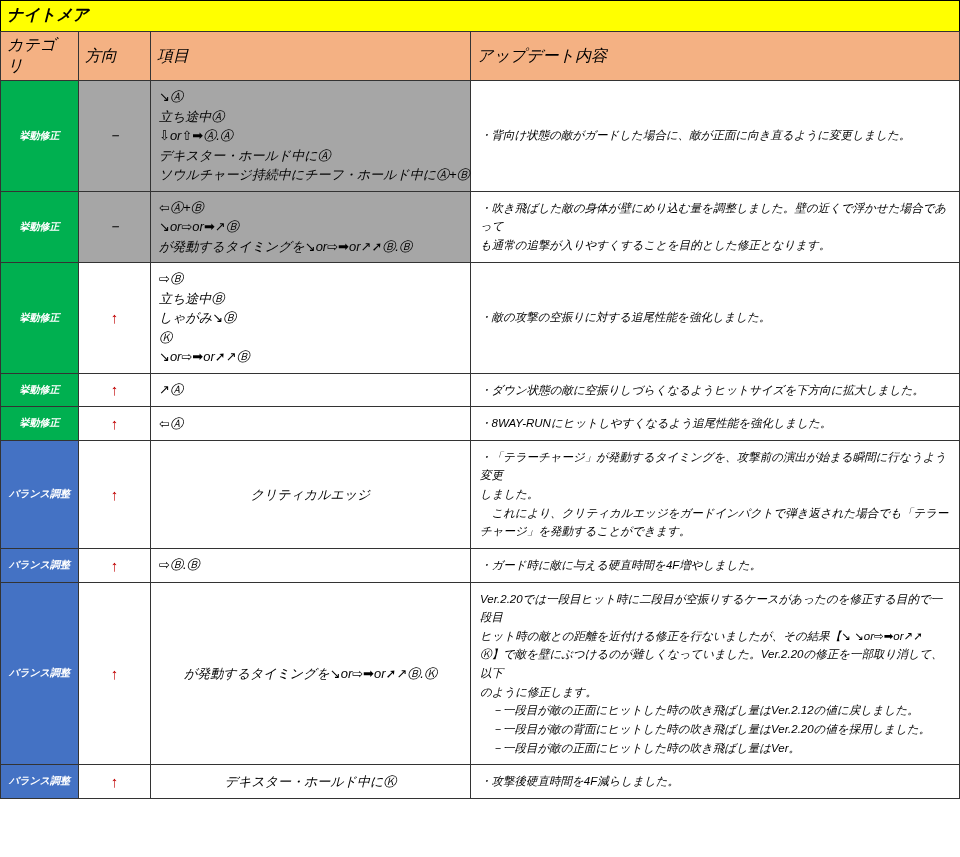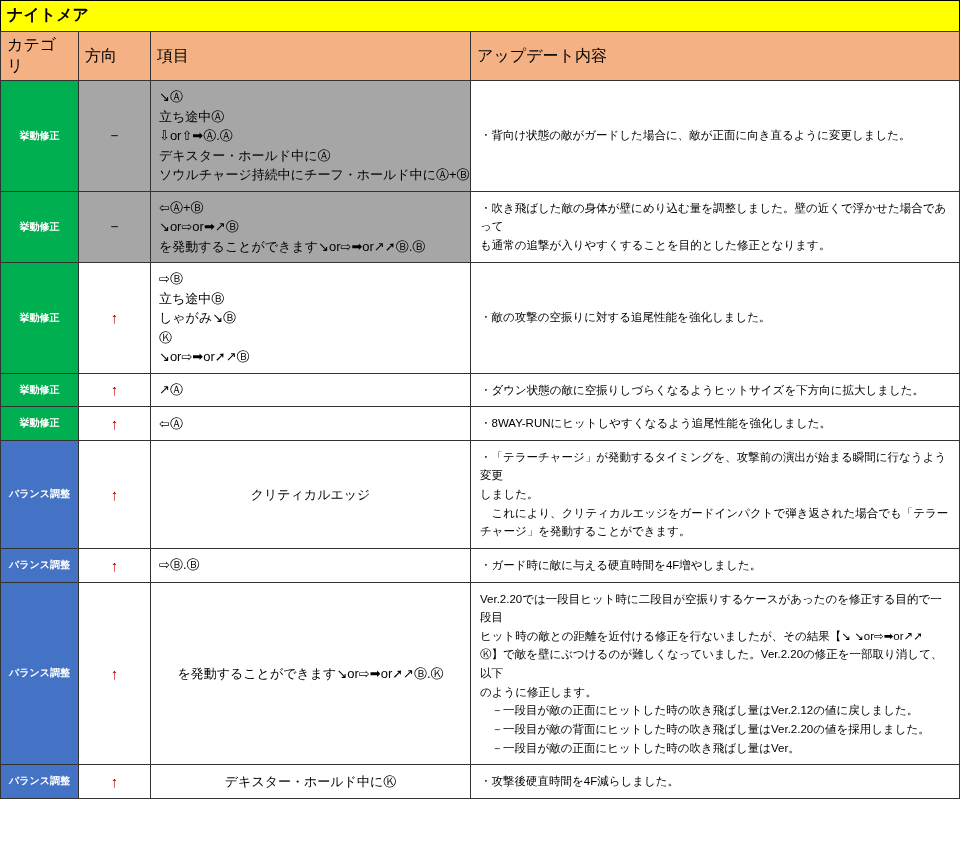--- a/index.html
+++ b/index.html
@@ -3,21 +3,21 @@
 <meta charset="utf-8">
 <style>
   html,body{margin:0;padding:0;}
   body{
     width:960px;
     background:#ffffff;
     font-family:"Liberation Sans","DejaVu Sans",sans-serif;
     font-size:12px;
     color:#000;
   }
-  .page{width:960px;box-sizing:border-box;}
+  .page{width:960px;box-sizing:border-box;font-style:italic;}
   .title-bar{
     background:#ffff00;
     padding:4px 6px 5px 6px;
     font-weight:bold;
     font-size:16px;
     border:1px solid #000;
     border-bottom:none;
     box-sizing:border-box;
   }
   table.patch{
@@ -116,21 +116,21 @@
           <td class="desc">
             <span class="line">・背向け状態の敵がガードした場合に、敵が正面に向き直るように変更しました。</span>
           </td>
         </tr>
         <tr>
           <td class="cat kyodo">挙動修正</td>
           <td class="dir none">－</td>
           <td class="item gray">
             <div class="line">⇦Ⓐ+Ⓑ</div>
             <div class="line">↘or⇨or➡↗Ⓑ</div>
-            <div class="line">を発動することができます↘or⇨➡or↗➚Ⓑ.Ⓑ</div>
+            <div class="line">が発動するタイミングを↘or⇨➡or↗➚Ⓑ.Ⓑ</div>
           </td>
           <td class="desc">
             <span class="line">・吹き飛ばした敵の身体が壁にめり込む量を調整しました。壁の近くで浮かせた場合であって</span>
             <span class="line">も通常の追撃が入りやすくすることを目的とした修正となります。</span>
           </td>
         </tr>
         <tr>
           <td class="cat kyodo">挙動修正</td>
           <td class="dir up">↑</td>
           <td class="item">
@@ -184,21 +184,21 @@
             <div class="line">⇨Ⓑ.Ⓑ</div>
           </td>
           <td class="desc">
             <span class="line">・ガード時に敵に与える硬直時間を4F増やしました。</span>
           </td>
         </tr>
         <tr>
           <td class="cat balance">バランス調整</td>
           <td class="dir up">↑</td>
           <td class="item bigitem">
-            <div class="line">を発動することができます↘or⇨➡or➚↗Ⓑ.Ⓚ</div>
+            <div class="line">が発動するタイミングを↘or⇨➡or➚↗Ⓑ.Ⓚ</div>
           </td>
           <td class="desc">
             <span class="line">Ver.2.20では一段目ヒット時に二段目が空振りするケースがあったのを修正する目的で一段目</span>
             <span class="line">ヒット時の敵との距離を近付ける修正を行ないましたが、その結果【↘ ↘or⇨➡or↗➚</span>
             <span class="line">Ⓚ】で敵を壁にぶつけるのが難しくなっていました。Ver.2.20の修正を一部取り消して、以下</span>
             <span class="line">のように修正します。</span>
             <span class="line">　－一段目が敵の正面にヒットした時の吹き飛ばし量はVer.2.12の値に戻しました。</span>
             <span class="line">　－一段目が敵の背面にヒットした時の吹き飛ばし量はVer.2.20の値を採用しました。</span>
             <span class="line">　－一段目が敵の正面にヒットした時の吹き飛ばし量はVer。</span>
           </td>

